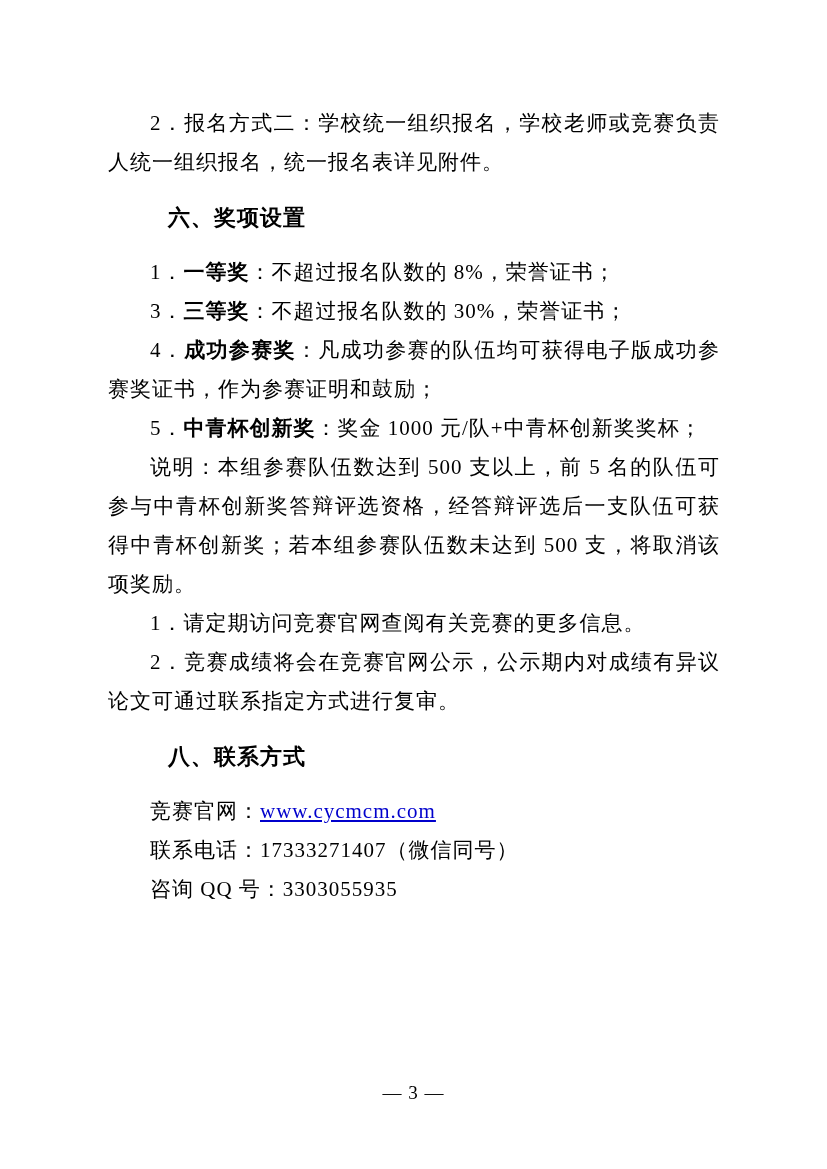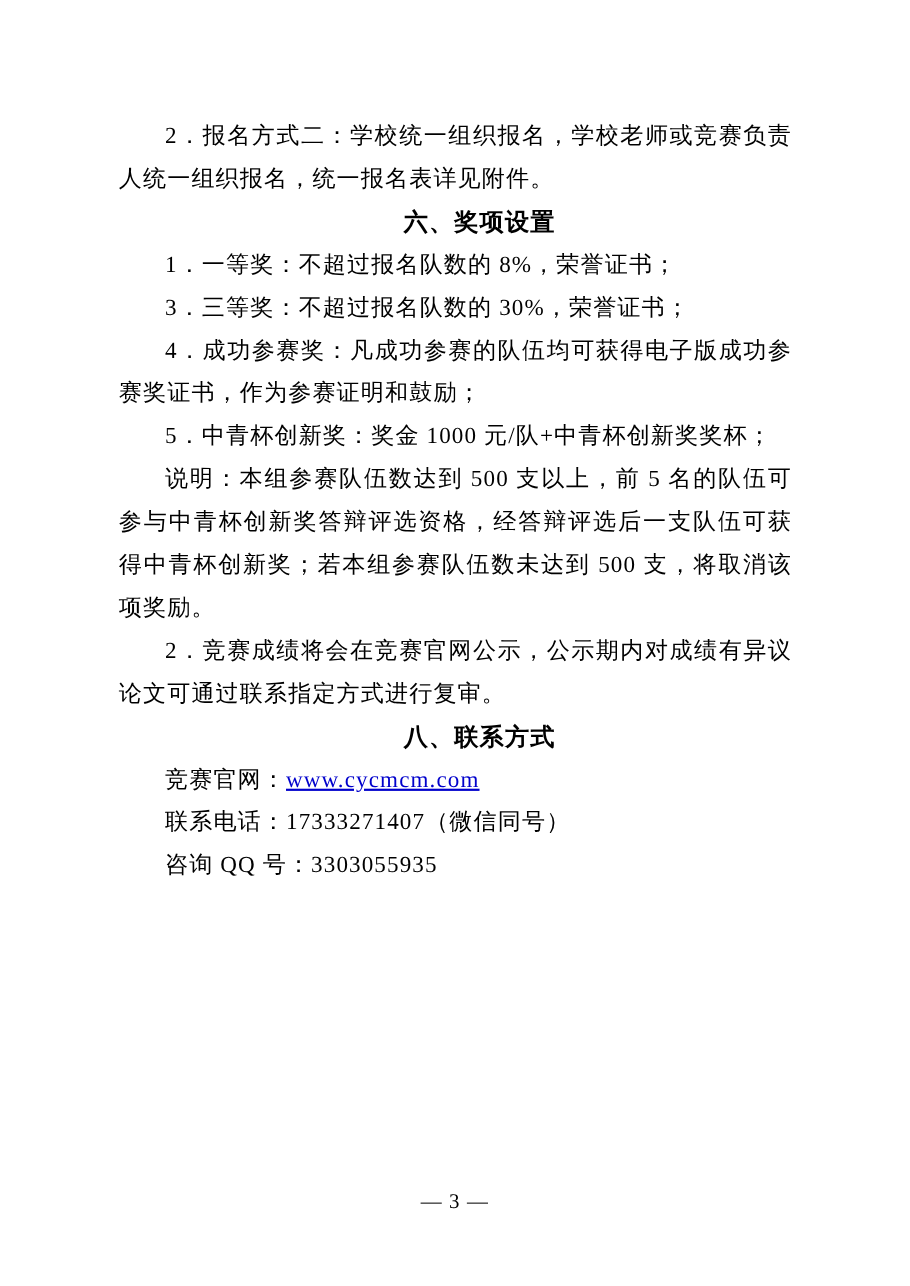--- a/index.html
+++ b/index.html
@@ -31,30 +31,30 @@
     font-size: 21px;
     line-height: 39px;
     letter-spacing: 1px;
     text-align: justify;
   }
   .para {
     margin: 0;
     text-indent: 2em;
   }
   .heading {
-    margin: 0;
+    margin: 16px;
     text-indent: 2em;
     font-family: "Liberation Sans", "DejaVu Sans", sans-serif;
     font-weight: 700;
     font-size: 22px;
     line-height: 39px;
     letter-spacing: 1px;
-    text-align: center;
+    text-align: left;
   }
-  .seg-bold { font-weight: 400; margin-top: 44px; }
+  .seg-bold { font-weight: 700; margin-top: 44px; }
   .link {
     color: var(--link-color);
     text-decoration: underline;
     cursor: pointer;
   }
   .footer {
     position: absolute;
     left: 0;
     top: 1080px;
     width: 100%;
@@ -70,20 +70,21 @@
 
 <div class="page">
   <main class="content">
       <p class="para"><span>2．报名方式二：学校统一组织报名，学校老师或竞赛负责人统一组织报名，统一报名表详见附件。</span></p>
       <h2 class="heading">六、奖项设置</h2>
       <p class="para"><span>1．</span><span class="seg-bold">一等奖</span><span>：不超过报名队数的 8%，荣誉证书；</span></p>
       <p class="para"><span>3．</span><span class="seg-bold">三等奖</span><span>：不超过报名队数的 30%，荣誉证书；</span></p>
       <p class="para"><span>4．</span><span class="seg-bold">成功参赛奖</span><span>：凡成功参赛的队伍均可获得电子版成功参赛奖证书，作为参赛证明和鼓励；</span></p>
       <p class="para"><span>5．</span><span class="seg-bold">中青杯创新奖</span><span>：奖金 1000 元/队+中青杯创新奖奖杯；</span></p>
       <p class="para"><span>说明：本组参赛队伍数达到 500 支以上，前 5 名的队伍可参与中青杯创新奖答辩评选资格，经答辩评选后一支队伍可获得中青杯创新奖；若本组参赛队伍数未达到 500 支，将取消该项奖励。</span></p>
+      <p class="para"><span>1．请定期访问竞赛官网查阅有关竞赛的更多信息。</span></p>
       <p class="para"><span>2．竞赛成绩将会在竞赛官网公示，公示期内对成绩有异议论文可通过联系指定方式进行复审。</span></p>
       <h2 class="heading">八、联系方式</h2>
       <p class="para"><span>竞赛官网：</span><a class="link">www.cycmcm.com</a></p>
       <p class="para"><span>联系电话：17333271407（微信同号）</span></p>
       <p class="para"><span>咨询 QQ 号：3303055935</span></p>
     </main>
   <div class="footer">— 3 —</div>
 </div>
 
 </body></html>

